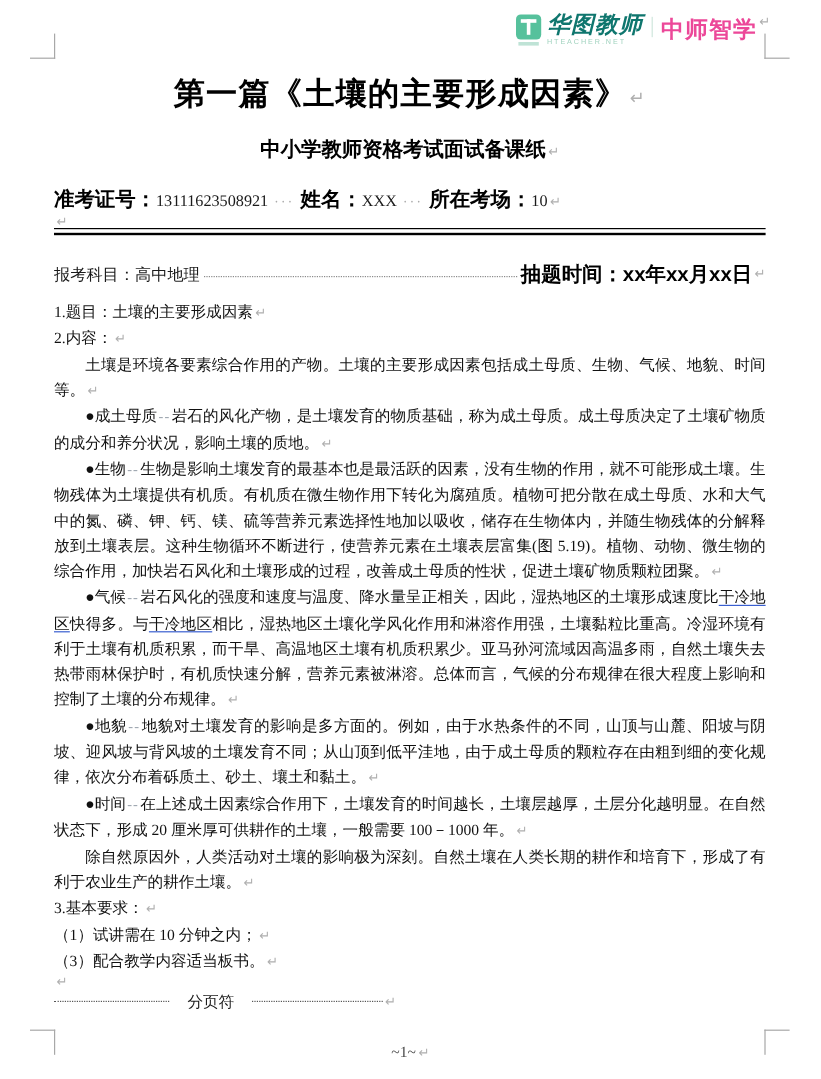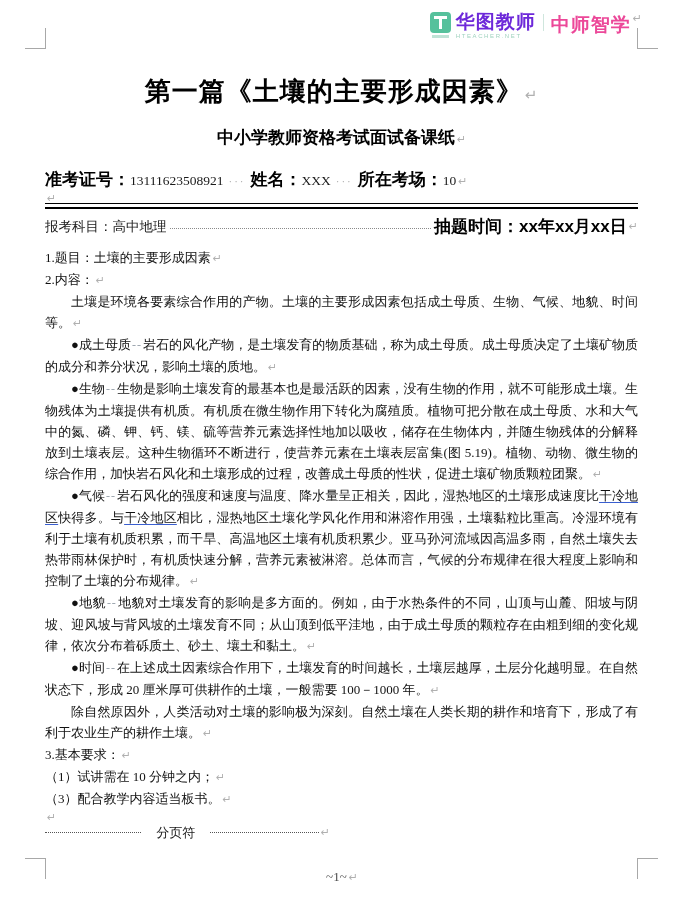--- a/index.html
+++ b/index.html
@@ -18,46 +18,46 @@
   .crop.bl{left:25px;top:858px;border-right:1px solid #a8a8a8;border-top:1px solid #a8a8a8;}
   .crop.br{left:637px;top:858px;border-left:1px solid #a8a8a8;border-top:1px solid #a8a8a8;}
 
   
   .logo{position:absolute;top:12px;right:42px;display:flex;align-items:flex-start;}
   .logo-icon{width:21px;height:21px;background:#56c19c;border-radius:4px;position:relative;margin-right:5px;}
   .logo-icon::before{content:"";position:absolute;left:4px;top:4px;width:13px;height:3px;background:#ffffff;}
   .logo-icon::after{content:"";position:absolute;left:9px;top:4px;width:3px;height:13px;background:#ffffff;}
   .logo-caption{position:absolute;left:2px;top:23px;width:17px;height:3px;background:#bfe3d6;}
   .logo-brand{display:flex;flex-direction:column;line-height:1;}
-  .logo-brand-cn{font-family:"Liberation Sans",sans-serif;font-weight:bold;font-size:19px;color:#6d28d9;letter-spacing:1px;}
+  .logo-brand-cn{font-family:"Liberation Sans",sans-serif;font-weight:bold;font-size:19px;color:#0f766e;letter-spacing:1px;font-style:italic;}
   .logo-brand-en{font-family:"Liberation Sans",sans-serif;font-size:6px;color:#a0d2be;letter-spacing:1.6px;margin-top:2px;}
   .logo-divider{width:1px;height:17px;background:#cfe6dd;margin:2px 7px 0 7px;}
   .logo-product{font-family:"Liberation Sans",sans-serif;font-weight:bold;font-size:19px;color:#ec4899;letter-spacing:1px;}
 
   
   .pmark{font-family:"DejaVu Sans",sans-serif;font-weight:normal;color:#b0b0b0;font-size:11px;margin-left:2px;}
   .dash{color:#9aa3ad;letter-spacing:1px;margin:0 1px;font-size:12px;}
   .spdots{color:#aaaaaa;font-size:11px;letter-spacing:2px;margin:0 5px;}
 
   .content{position:absolute;left:45px;right:46px;top:58px;}
 
-  .title{margin:16px;text-align:center;font-family:"Liberation Sans",sans-serif;
+  .title{margin:3px;text-align:center;font-family:"Liberation Sans",sans-serif;
     font-weight:bold;font-size:26px;letter-spacing:1px;color:#000;}
   .title .pmark{font-size:15px;}
   .subtitle{margin:17px 0 0 0;text-align:center;font-family:"Liberation Sans",sans-serif;
     font-weight:bold;font-size:17px;color:#000;}
 
   .cand{margin-top:19px;font-size:13.5px;white-space:nowrap;}
   .lbl{font-weight:bold;font-family:"Liberation Sans",sans-serif;font-size:17px;color:#000;}
   .val{font-size:13.5px;color:#1a1a1a;}
 
   .blank-para{height:12px;line-height:12px;}
   .dblline{height:3px;border-top:1px solid #000;border-bottom:2px solid #000;}
 
-  .meta{display:flex;align-items:center;margin-top:6px;margin-bottom:9px;font-size:13.5px;white-space:nowrap;}
+  .meta{display:flex;align-items:center;margin-top:21px;margin-bottom:9px;font-size:13.5px;white-space:nowrap;}
   .leader{flex:1;height:0;border-bottom:1px dotted #8a8a8a;margin:0 3px;position:relative;top:2px;}
 
   .para{margin:0;font-size:13px;line-height:21px;text-align:justify;color:#111;}
   .para.indent{text-indent:2em;}
   .ulink{text-decoration:underline;text-decoration-color:#3a5fd0;text-underline-offset:2px;}
 
   .pagebreak{display:flex;align-items:center;width:285px;margin-top:0px;font-size:13px;line-height:21px;}
   .pb-dots{height:0;border-bottom:1px dotted #555;}
   .pb-dots.left{width:108px;}
   .pb-dots.right{width:122px;}

